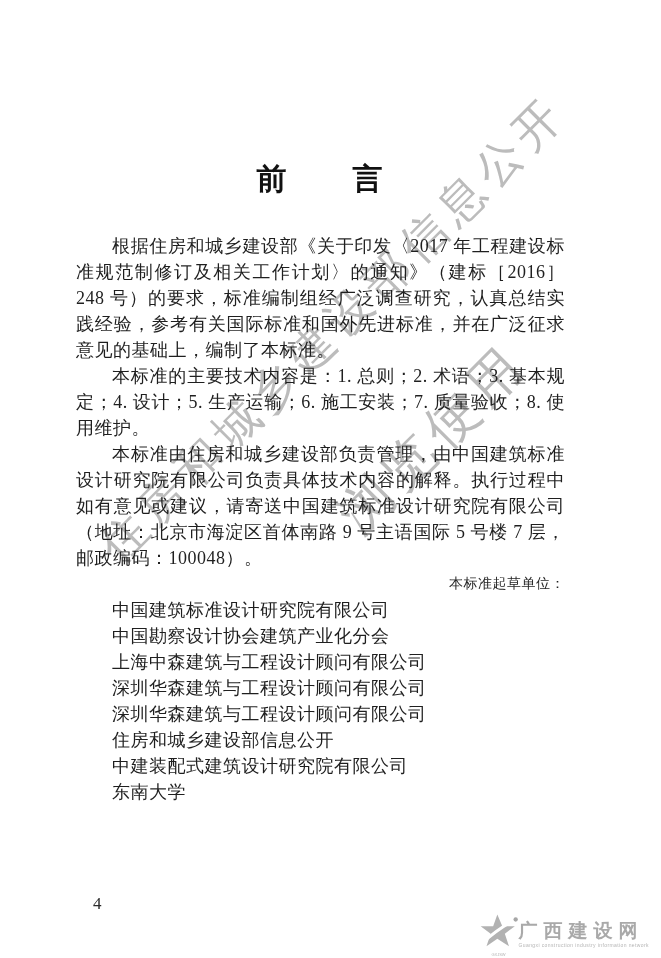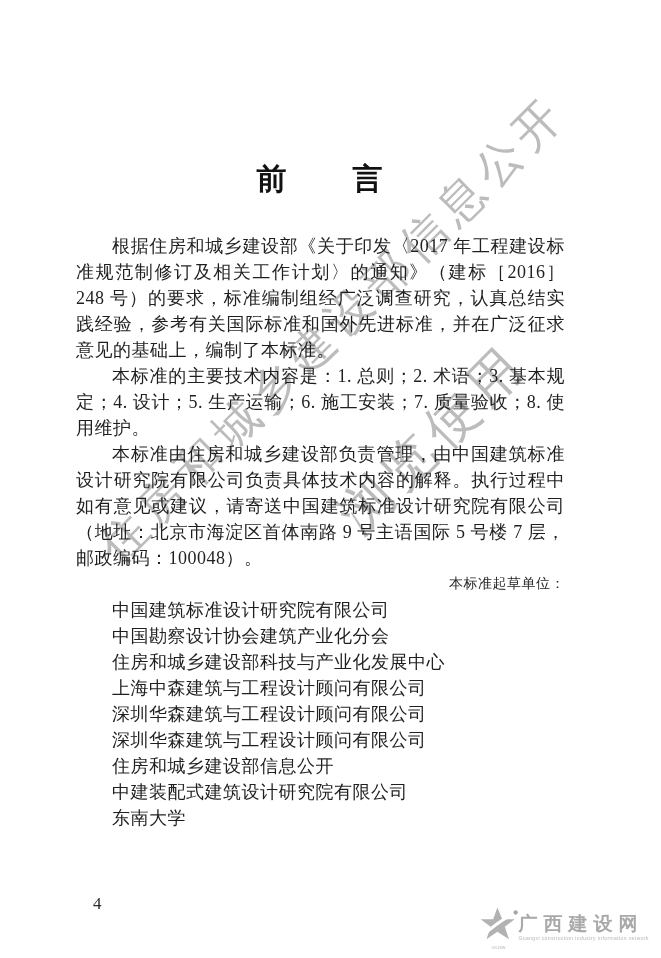--- a/index.html
+++ b/index.html
@@ -66,21 +66,21 @@
   }
   
   .page-number {
     position:absolute; z-index:1;
     left:93px; top:894px;
     font-size:17px;
     color:#2a2a2a;
   }
   .footer-logo {
     position:absolute; z-index:1;
-    right:12px; bottom:8px;
+    right:12px; bottom:1px;
     display:flex; align-items:center; gap:0;
   }
   .logo-star-wrap { display:flex; flex-direction:column; align-items:center; }
   .logo-star-caption { font-size:4px; color:#b5b5b5; line-height:5px; font-family:"Liberation Sans", sans-serif; }
   .logo-text-col { display:flex; flex-direction:column; }
   .logo-name {
     font-size:19px; line-height:22px;
     color:#a9a9a9; letter-spacing:6px;
     font-weight:600;
     font-family:"Liberation Serif", serif;
@@ -107,21 +107,20 @@
 
     <p class="para">根据住房和城乡建设部《关于印发〈2017 年工程建设标准规范制修订及相关工作计划〉的通知》（建标［2016］248 号）的要求，标准编制组经广泛调查研究，认真总结实践经验，参考有关国际标准和国外先进标准，并在广泛征求意见的基础上，编制了本标准。</p>
     <p class="para">本标准的主要技术内容是：1. 总则；2. 术语；3. 基本规定；4. 设计；5. 生产运输；6. 施工安装；7. 质量验收；8. 使用维护。</p>
     <p class="para">本标准由住房和城乡建设部负责管理，由中国建筑标准设计研究院有限公司负责具体技术内容的解释。执行过程中如有意见或建议，请寄送中国建筑标准设计研究院有限公司（地址：北京市海淀区首体南路 9 号主语国际 5 号楼 7 层，邮政编码：100048）。</p>
 
     <p class="units-heading">本标准起草单位：</p>
 
     <div>
       <div class="unit-item">中国建筑标准设计研究院有限公司</div>
       <div class="unit-item">中国勘察设计协会建筑产业化分会</div>
-      <div class="unit-item">住房和城乡建设部科技与产业化发展中心</div>
       <div class="unit-item">上海中森建筑与工程设计顾问有限公司</div>
       <div class="unit-item">深圳华森建筑与工程设计顾问有限公司</div>
       <div class="unit-item">深圳华森建筑与工程设计顾问有限公司</div>
       <div class="unit-item">住房和城乡建设部信息公开</div>
       <div class="unit-item">中建装配式建筑设计研究院有限公司</div>
       <div class="unit-item">东南大学</div>
     </div>
   </div>
 
   <div class="page-number">4</div>

